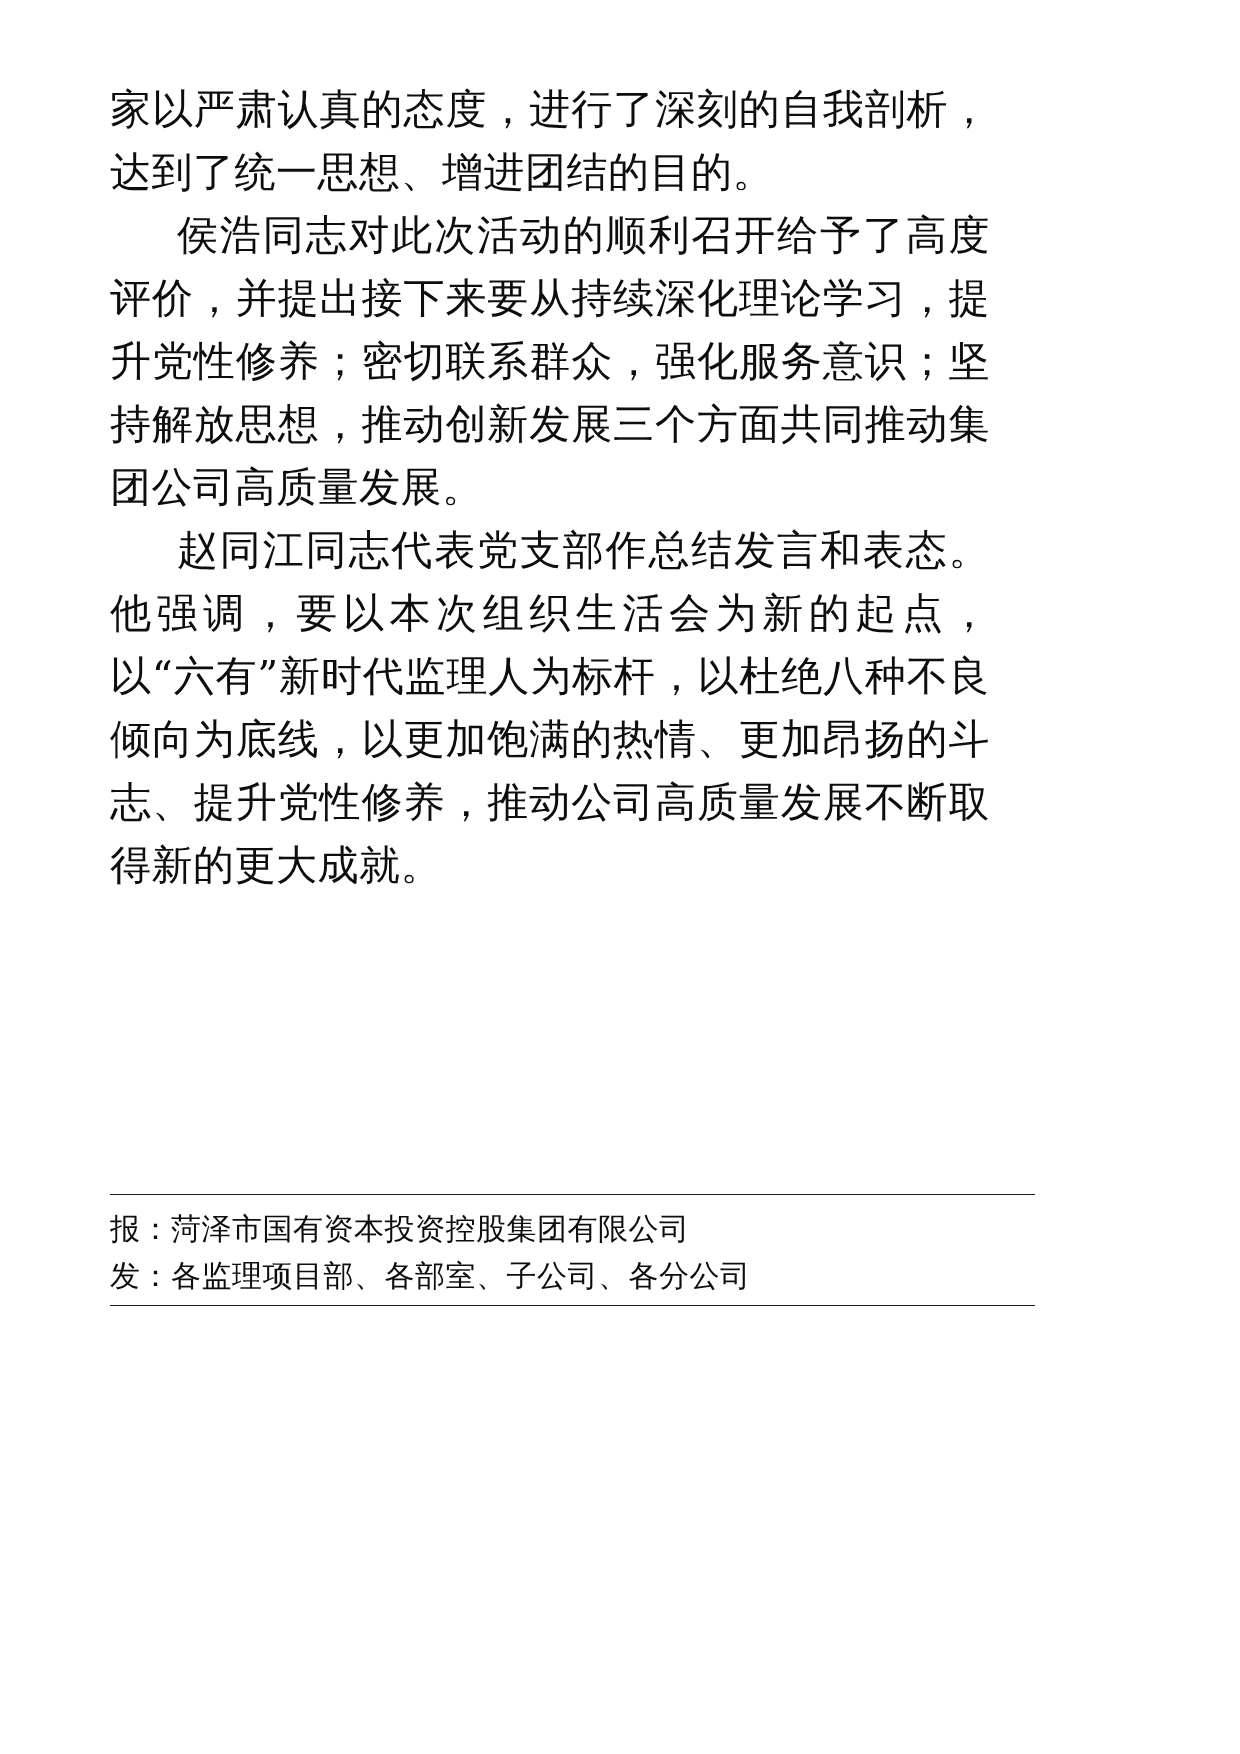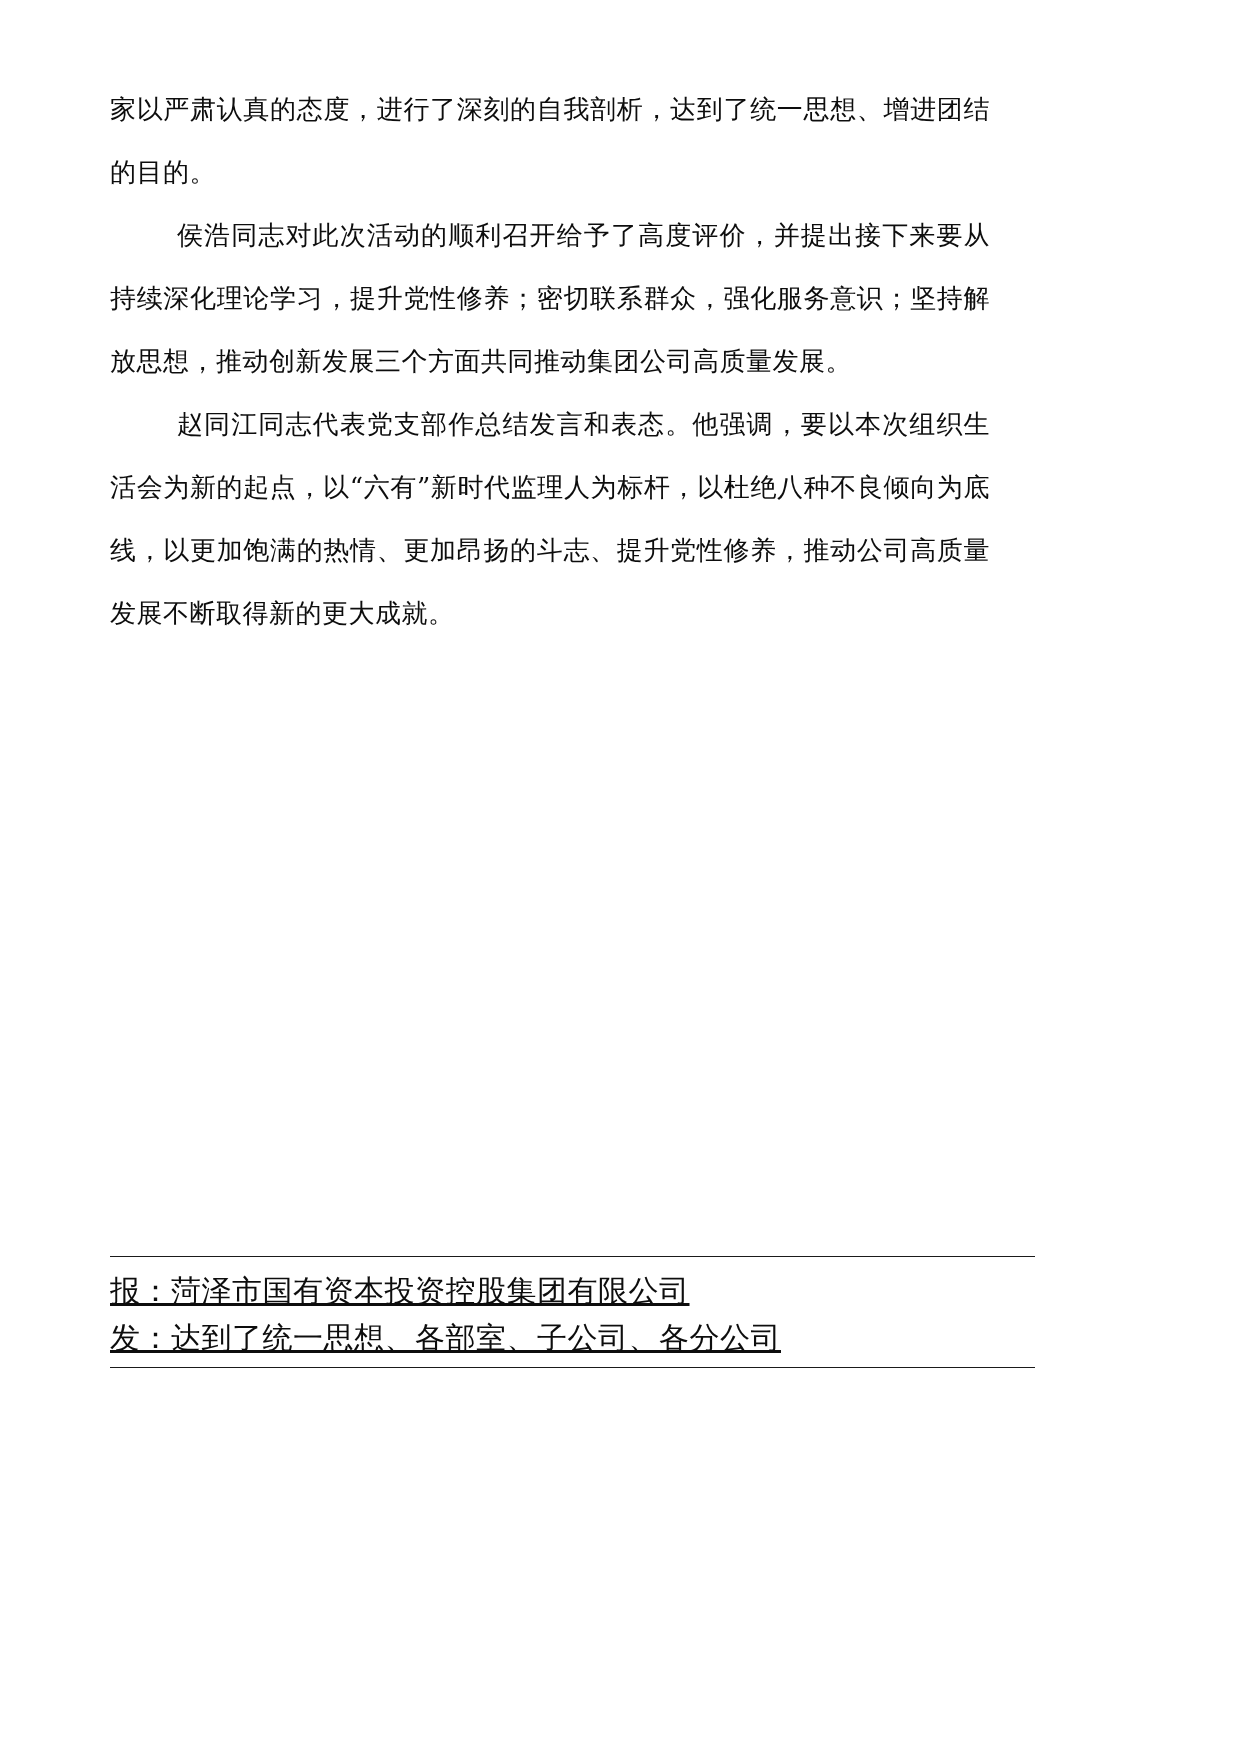--- a/index.html
+++ b/index.html
@@ -24,37 +24,36 @@
     box-sizing: border-box;
     padding: 0;
   }
   .content {
     position: absolute;
     left: 110px;
     top: 78px;
     width: 880px;
   }
   .para {
-    font-size: 26px;
+    font-size: 41px;
     line-height: 63px;
     letter-spacing: 0.5px;
     text-align: justify;
     text-justify: inter-ideograph;
     margin: 0 0 0 0;
     text-indent: 0;
   }
   .para.indent {
     text-indent: 67px;
   }
   .footer {
     position: absolute;
     left: 110px;
-    top: 1256px;
+    top: 1194px;
     width: 925px;
-    text-decoration: underline;
   }
   .footer-rule {
     border-top: 1.6px solid #1a1a1a;
     width: 100%;
   }
   .footer-lines {
     padding: 10px 0 6px 0;
   }
   .footer-line {
     font-size: 30px;
@@ -71,18 +70,18 @@
   <div class="content">
     <p class="para">家以严肃认真的态度，进行了深刻的自我剖析，达到了统一思想、增进团结的目的。</p>
     <p class="para indent">侯浩同志对此次活动的顺利召开给予了高度评价，并提出接下来要从持续深化理论学习，提升党性修养；密切联系群众，强化服务意识；坚持解放思想，推动创新发展三个方面共同推动集团公司高质量发展。</p>
     <p class="para indent">赵同江同志代表党支部作总结发言和表态。他强调，要以本次组织生活会为新的起点，以“六有”新时代监理人为标杆，以杜绝八种不良倾向为底线，以更加饱满的热情、更加昂扬的斗志、提升党性修养，推动公司高质量发展不断取得新的更大成就。</p>
   </div>
 
   <div class="footer">
     <div class="footer-rule"></div>
     <div class="footer-lines">
       <div class="footer-line">报：菏泽市国有资本投资控股集团有限公司</div>
-      <div class="footer-line">发：达到了统一思想、各部室、子公司、各分公司</div>
+      <div class="footer-line">发：各监理项目部、各部室、子公司、各分公司</div>
     </div>
     <div class="footer-rule"></div>
   </div>
 
 </div>
 
 </body></html>

